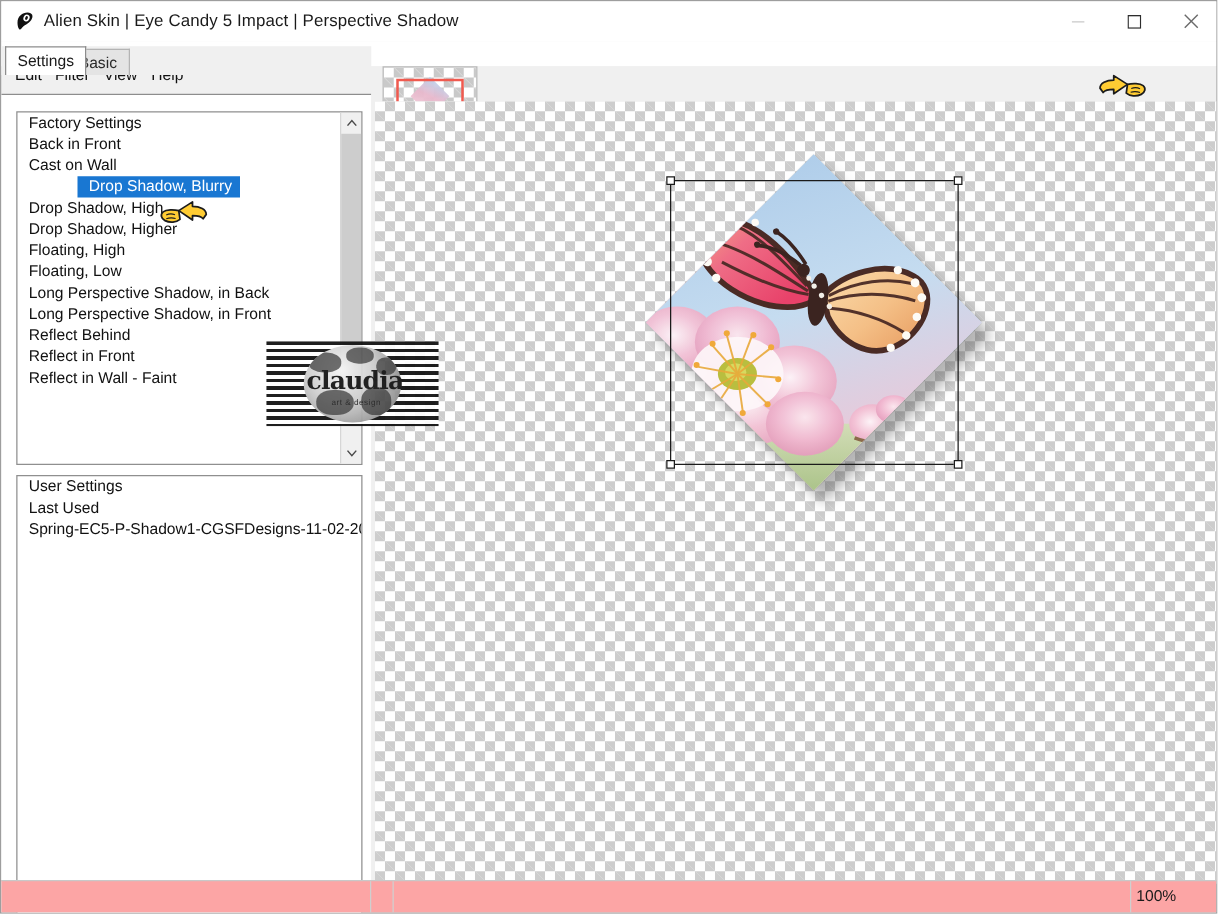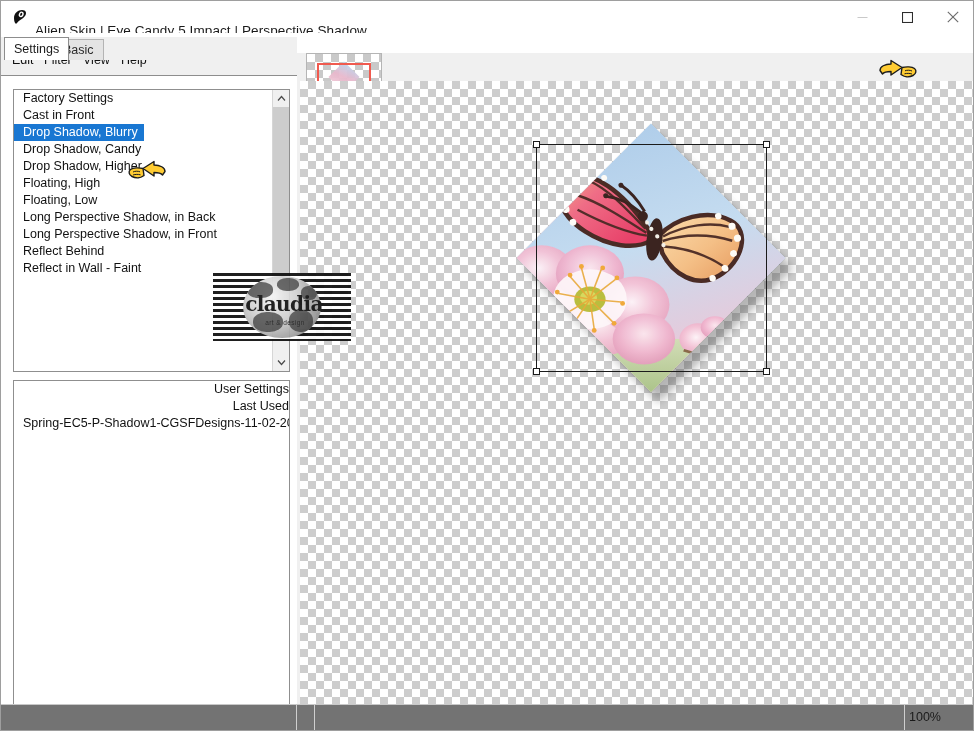--- a/index.html
+++ b/index.html
@@ -31,21 +31,21 @@
     background: #ffffff;
     box-sizing: border-box;
   }
   .title-icon {
     position: absolute;
     left: 10px; top: 7px;
     width: 18px; height: 18px;
   }
   .title-text {
     position: absolute;
-    left: 34px; top: 22px;
+    left: 34px; top: 8px;
     font-size: 13.5px;
     color: #1a1a1a;
     white-space: nowrap;
     letter-spacing: 0.1px;
   }
   .win-btns {
     position: absolute;
     right: 0; top: 0;
     height: 32px;
     display: flex;
@@ -151,21 +151,21 @@
   .list-row.child { padding-left: 9px; }
   .list-row.selected {
     background: #1977d2;
     color: #ffffff;
     display: inline-block;
     padding-right: 6px;
     width: auto;
     min-width: 0;
     border-radius: 0;
   }
-  .list-row-wrap { height: 17px; }
+  .list-row-wrap { height: 17px; margin-left: 48px; }
 
   
   .vscroll {
     position: absolute;
     right: 0; top: 0;
     width: 17px; height: 100%;
     background: #f0f0f0;
     border-left: 1px solid #d6d6d6;
     box-sizing: border-box;
   }
@@ -194,21 +194,20 @@
     box-sizing: border-box;
     overflow: hidden;
   }
   .user-row {
     height: 17px;
     line-height: 17px;
     padding-left: 9px;
     font-size: 12.5px;
     color: #111;
     white-space: nowrap;
-    text-align: right;
   }
 
   
   .rightarea {
     position: absolute;
     left: 296px; top: 52px;
     width: 678px; height: 651px;
     background: #f0f0f0;
   }
 
@@ -358,21 +357,21 @@
     width: 190px; height: 190px;
     transform: rotate(-45deg) scale(1.42);
     transform-origin: center center;
   }
 
   
   .statusbar {
     position: absolute;
     left: 0; bottom: 0;
     width: 972px; height: 26px;
-    background: #737373;
+    background: #fca5a5;
     border-top: 1px solid #c8c8c8;
     box-sizing: border-box;
   }
   .status-seg {
     position: absolute;
     top: 0; height: 25px;
     border-right: 1px solid #cfcfcf;
     box-sizing: border-box;
   }
   .status-zoom {
@@ -491,31 +490,33 @@
   <div class="tabstrip">
     <div class="tab active">Settings</div>
     <div class="tab inactive">Basic</div>
   </div>
 
   <div class="leftpanel">
 
     <div class="list-box">
       <div class="list-inner">
         <div class="list-row group">Factory Settings</div>
-        <div class="list-row child">Cast in Front</div>
+        <div class="list-row child">Back in Front</div>
+        <div class="list-row child">Cast on Wall</div>
         <div class="list-row-wrap">
           <div class="list-row child selected">Drop Shadow, Blurry</div>
         </div>
-        <div class="list-row child">Drop Shadow, Candy</div>
+        <div class="list-row child">Drop Shadow, High</div>
         <div class="list-row child">Drop Shadow, Higher</div>
         <div class="list-row child">Floating, High</div>
         <div class="list-row child">Floating, Low</div>
         <div class="list-row child">Long Perspective Shadow, in Back</div>
         <div class="list-row child">Long Perspective Shadow, in Front</div>
         <div class="list-row child">Reflect Behind</div>
+        <div class="list-row child">Reflect in Front</div>
         <div class="list-row child">Reflect in Wall - Faint</div>
       </div>
 
       <div class="vscroll">
         <div class="arrow up">
           <svg width="9" height="7" viewBox="0 0 9 7">
               <path d="M1 5.5 L4.5 1.5 L8 5.5" fill="none" stroke="#4a4a4a" stroke-width="1.2"></path>
             </svg>
         </div>
         <div class="thumb"></div>

